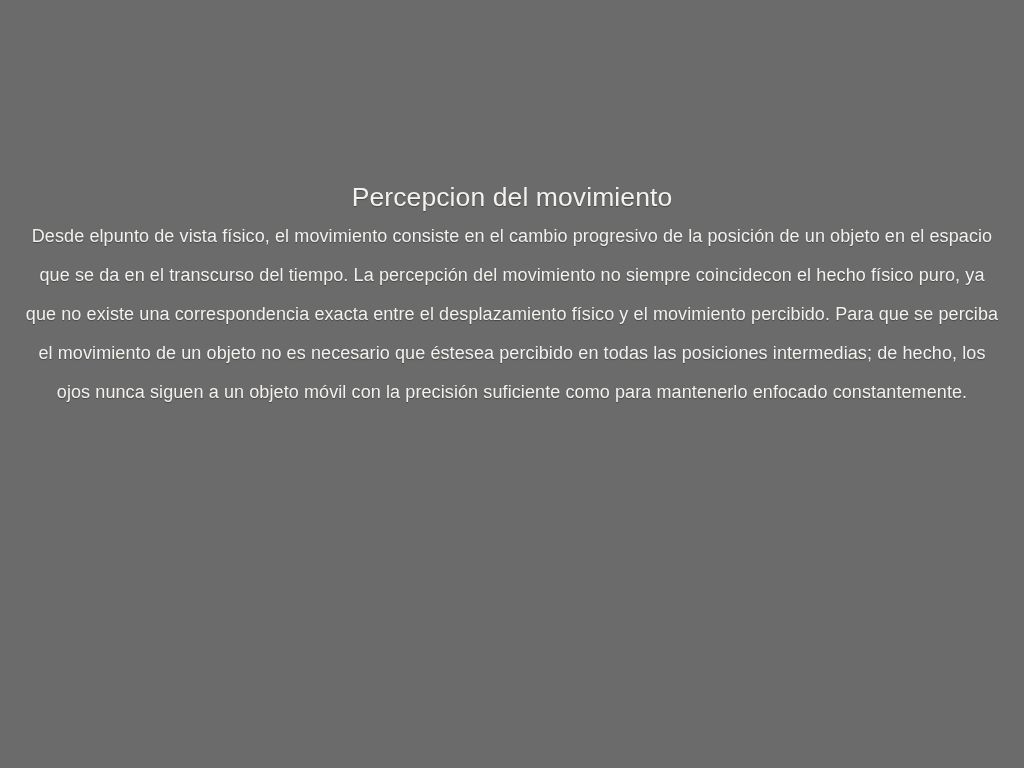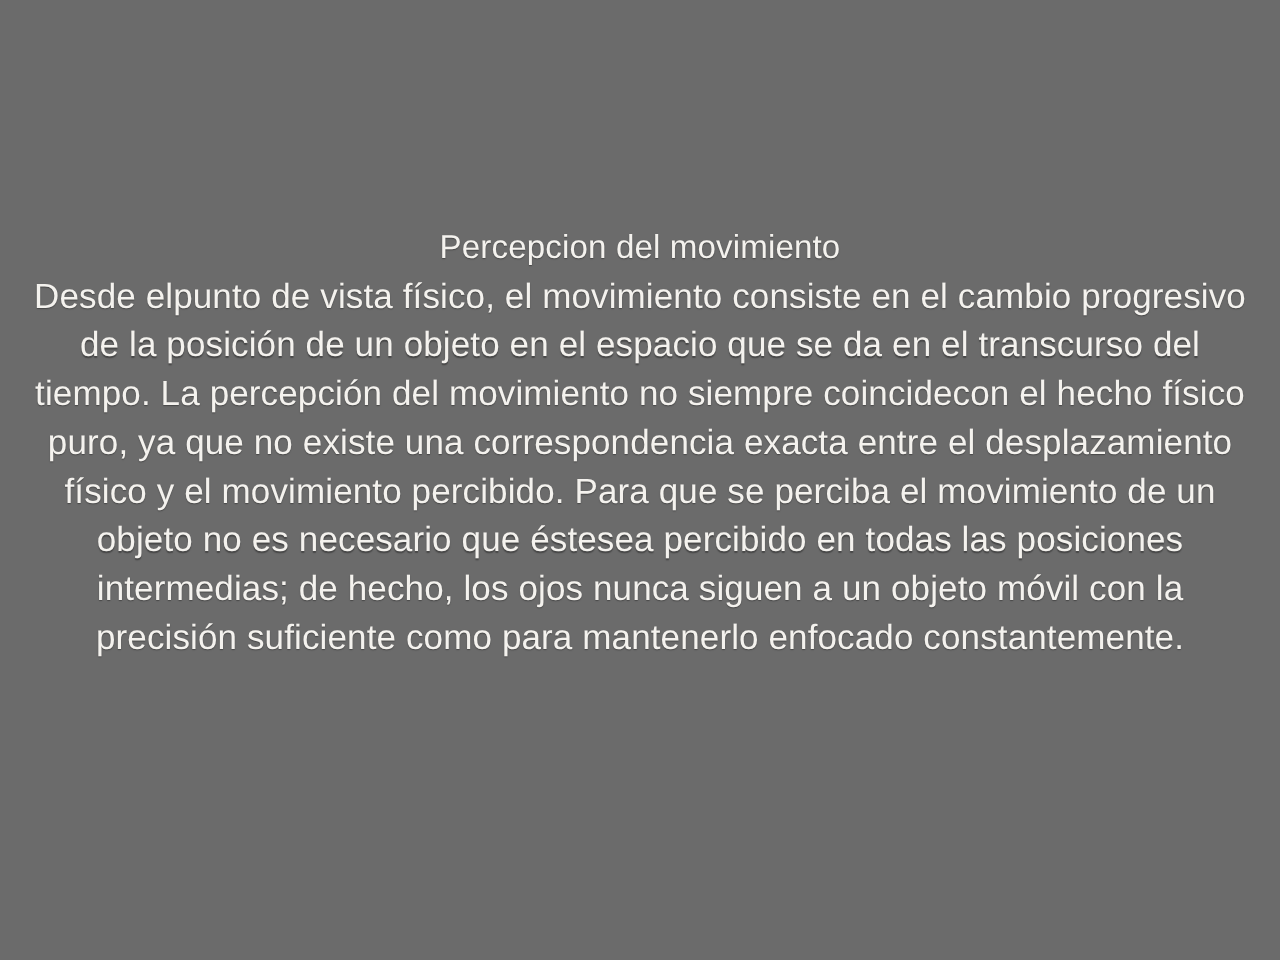--- a/index.html
+++ b/index.html
@@ -36,21 +36,21 @@
     letter-spacing: 0.1px;
     text-shadow: 0 1px 1px rgba(0,0,0,0.35);
   }
   .heading {
     display: block;
     font-size: 26.5px;
     line-height: 39px;
   }
   .body-para {
     display: block;
-    font-size: 28px;
+    font-size: 18px;
     line-height: 39px;
   }
 </style>
 </head>
 <body>
 
 <div class="slide">
   <div class="text-block">
     <span class="heading">Percepcion del movimiento</span>
     <span class="body-para">Desde elpunto de vista físico, el movimiento consiste en el cambio progresivo de la posición de un objeto en el espacio que se da en el transcurso del tiempo. La percepción del movimiento no siempre coincidecon el hecho físico puro, ya que no existe una correspondencia exacta entre el desplazamiento físico y el movimiento percibido. Para que se perciba el movimiento de un objeto no es necesario que éstesea percibido en todas las posiciones intermedias; de hecho, los ojos nunca siguen a un objeto móvil con la precisión suficiente como para mantenerlo enfocado constantemente.</span>

